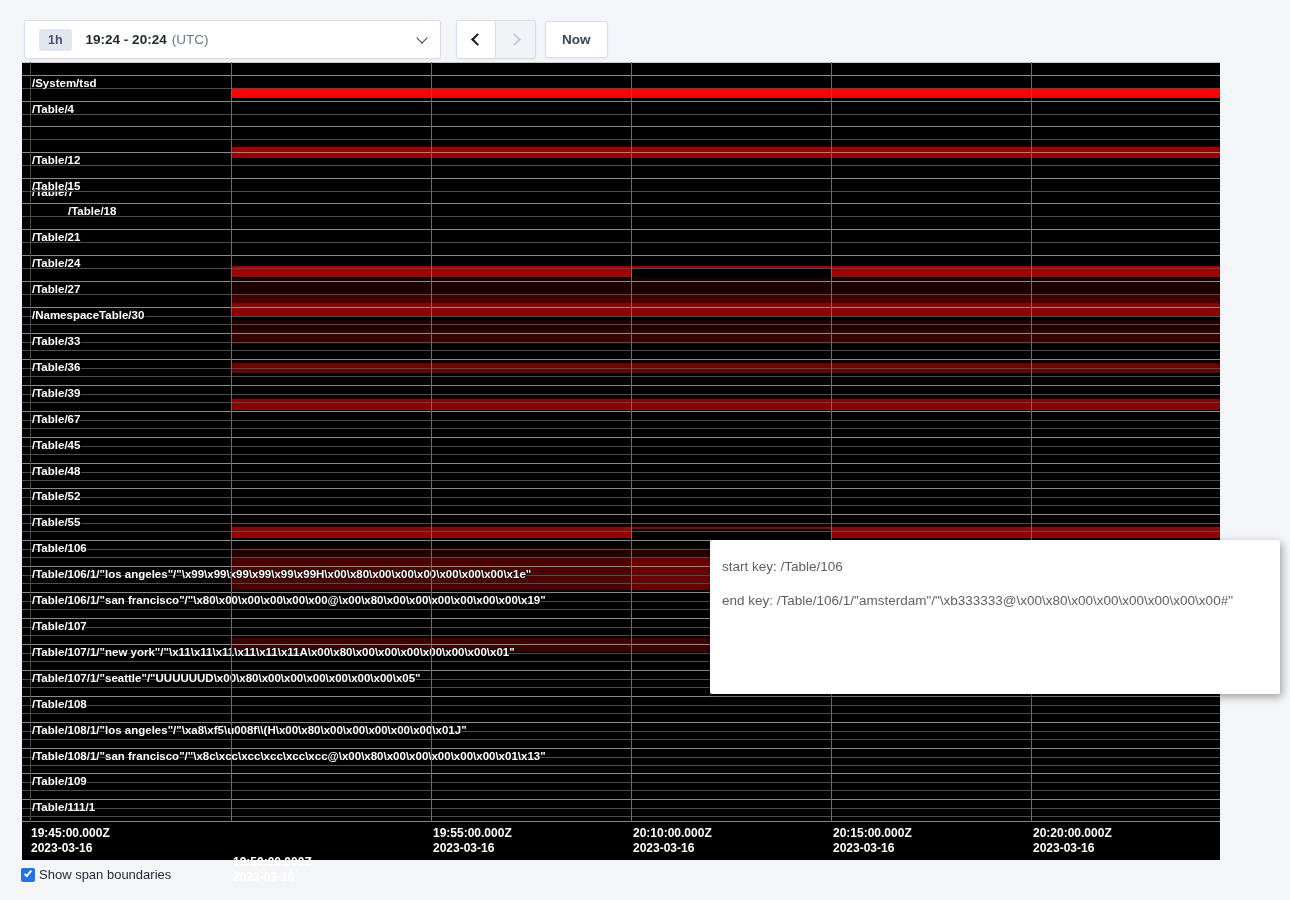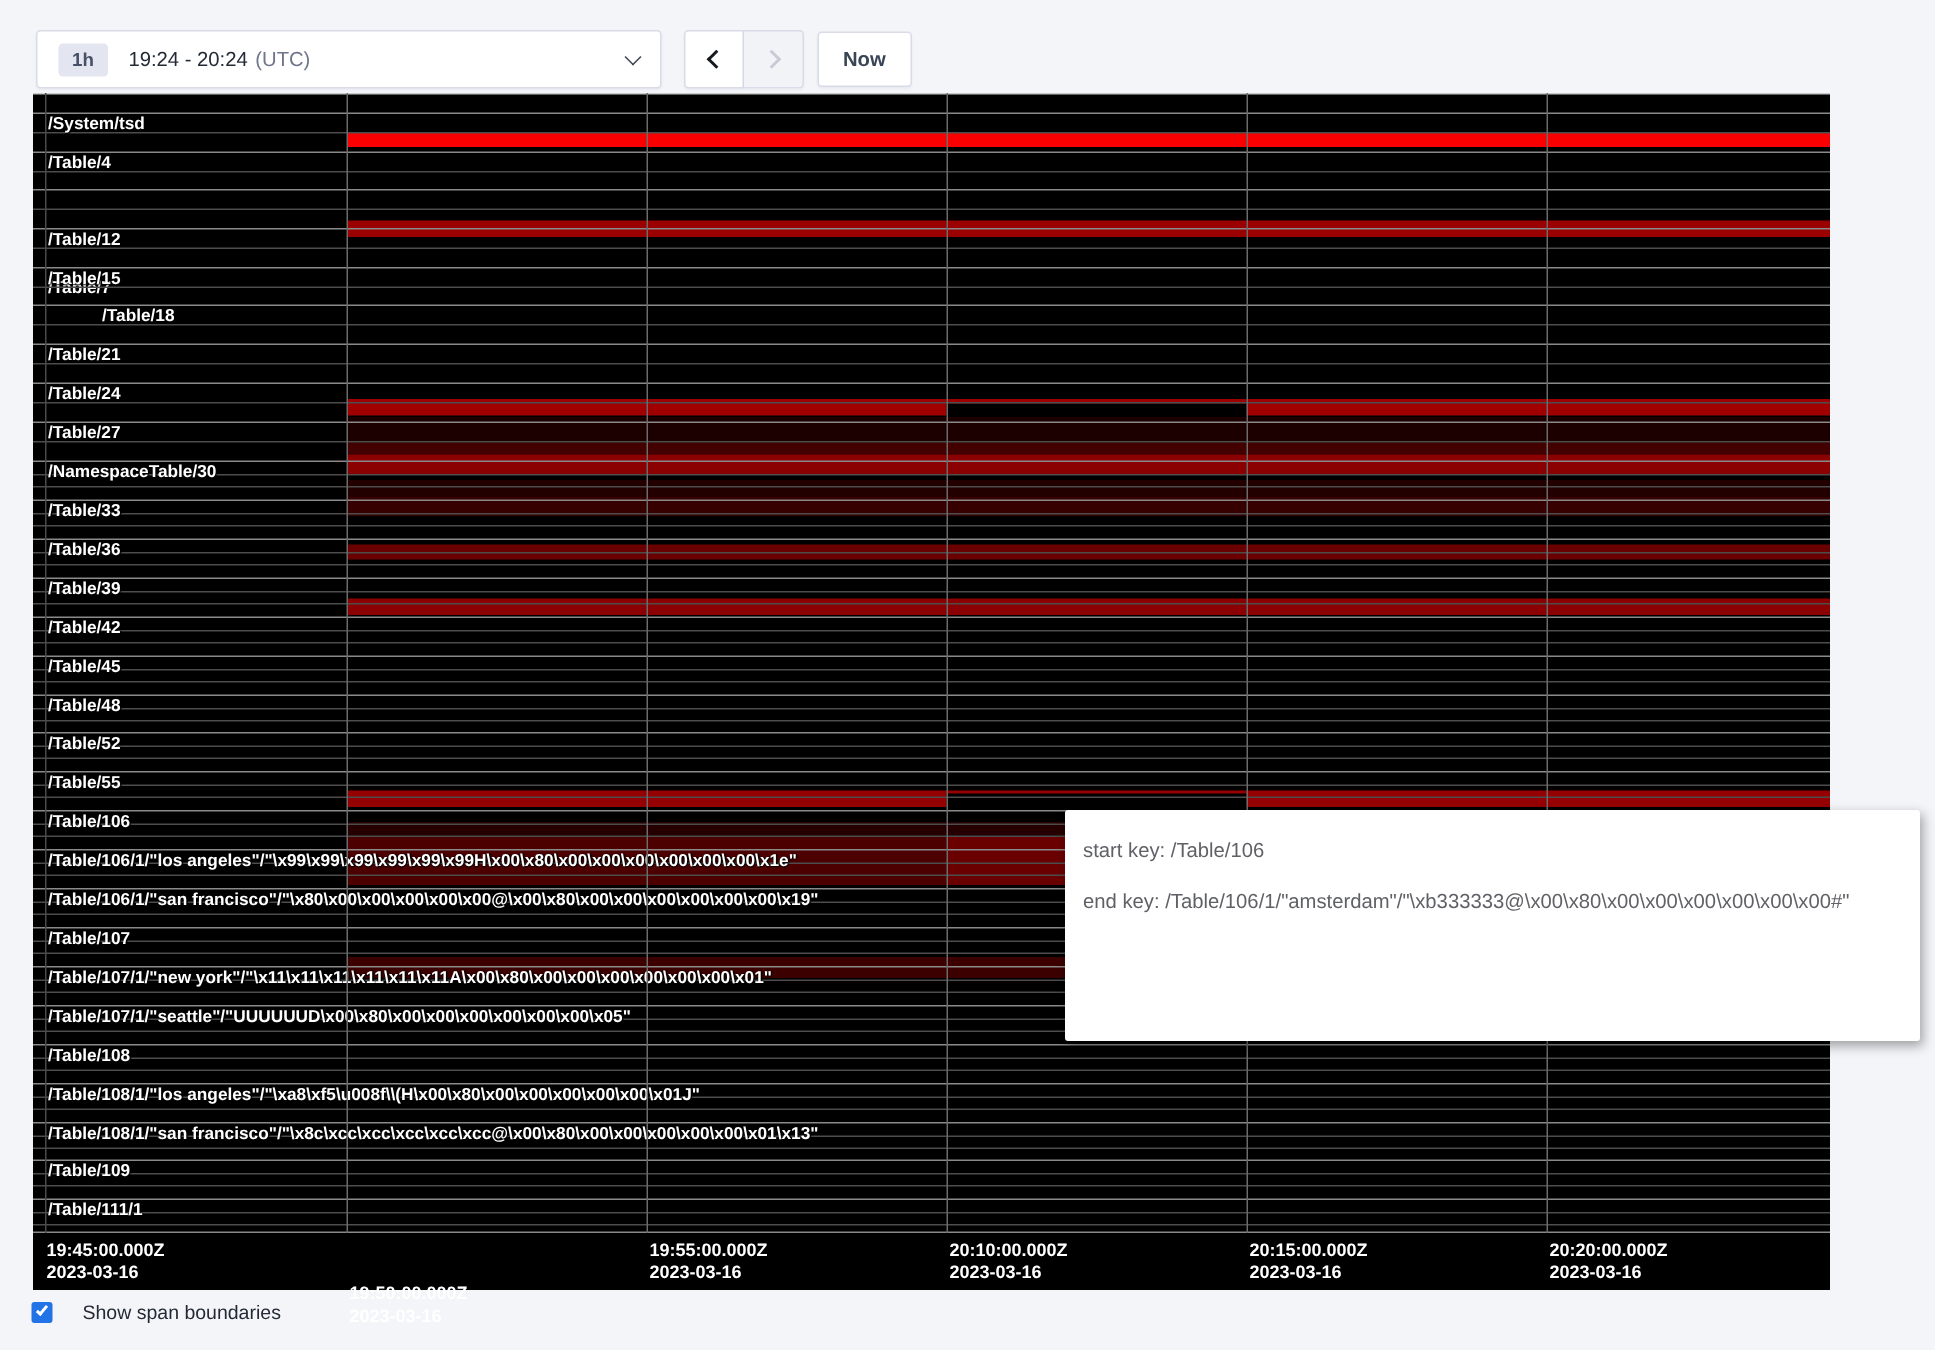--- a/index.html
+++ b/index.html
@@ -6,21 +6,21 @@
   html,body { width:1290px; height:900px; }
   body { font-family:"Liberation Sans", sans-serif; background:#f4f5f9; position:relative; overflow:hidden; }
 
   
   .toolbar { position:absolute; left:0; top:0; width:1290px; height:62px; }
   .time-select { position:absolute; left:24px; top:20px; width:417px; height:39px; background:#fff;
     border:1px solid #d9dbe8; border-radius:3px; box-shadow:0 1px 2px rgba(40,40,80,.05);
     display:flex; align-items:center; padding:0 14px; cursor:pointer; }
   .range-badge { background:#e3e5f0; color:#475066; font-size:12.5px; font-weight:bold;
     padding:4px 9px; border-radius:3px; margin-right:14px; }
-  .range-text { font-size:13.5px; font-weight:normal; color:#242a35; }
+  .range-text { font-size:13.5px; font-weight:bold; color:#242a35; }
   .range-suffix { font-size:13.5px; color:#6f7689; margin-left:5px; font-weight:normal; }
   .chev-down { margin-left:auto; width:8px; height:8px; border:solid #3c4354; border-width:0 1.5px 1.5px 0;
     transform:rotate(45deg); margin-top:-4px; }
   .nav-group { position:absolute; left:456px; top:20px; display:flex; }
   .nav-btn { width:40px; height:39px; background:#fff; border:1px solid #d9dbe8; display:flex;
     align-items:center; justify-content:center; cursor:pointer; box-shadow:0 1px 2px rgba(40,40,80,.05); }
   .nav-btn.prev { border-radius:3px 0 0 3px; }
   .nav-btn.next { border-radius:0 3px 3px 0; border-left:none; background:#f2f3f7; cursor:default; }
   .chev { width:9px; height:9px; border:solid #14181f; border-width:0 2.5px 2.5px 0; }
   .chev.left  { transform:rotate(135deg); margin-left:3px; }
@@ -45,21 +45,21 @@
   
   .tooltip { position:absolute; left:710px; top:540px; width:570px; height:154px; background:#fff;
     border-radius:2px; box-shadow:2px 3px 8px rgba(0,0,0,.35); padding:10px 12px; z-index:10; }
   .tooltip-line { font-size:13.5px; color:#606166; line-height:34px; white-space:nowrap; }
 
   
   .footer { position:absolute; left:21px; top:867px; display:flex; align-items:center; cursor:pointer; }
   .checkbox { width:14px; height:14px; background:#2173e6; border-radius:2px; position:relative; }
   .checkbox .mark { position:absolute; left:4.5px; top:1.5px; width:4px; height:8px;
     border:solid #fff; border-width:0 2px 2px 0; transform:rotate(40deg); }
-  .checkbox-label { font-size:13px; color:#242a35; margin-left:20px; }
+  .checkbox-label { font-size:13px; color:#242a35; margin-left:4px; }
 </style>
 </head>
 <body>
 
 <div class="toolbar">
   <div class="time-select">
     <span class="range-badge">1h</span>
     <span class="range-text">19:24 - 20:24</span>
     <span class="range-suffix">(UTC)</span>
     <span class="chev-down"></span>
@@ -136,21 +136,21 @@
       <div class="hline" style="top: 306px; background: rgb(77, 77, 77);"></div>
       <div class="hline" style="top: 314px; background: rgb(77, 77, 77);"></div>
       <div class="rowlabel" style="top: 299px;">/Table/36</div>
       <div class="hline" style="top: 323px; background: rgb(138, 138, 138);"></div>
       <div class="hline" style="top: 332px; background: rgb(77, 77, 77);"></div>
       <div class="hline" style="top: 340px; background: rgb(77, 77, 77);"></div>
       <div class="rowlabel" style="top: 325px;">/Table/39</div>
       <div class="hline" style="top: 349px; background: rgb(138, 138, 138);"></div>
       <div class="hline" style="top: 358px; background: rgb(77, 77, 77);"></div>
       <div class="hline" style="top: 366px; background: rgb(77, 77, 77);"></div>
-      <div class="rowlabel" style="top: 351px;">/Table/42</div>
+      <div class="rowlabel" style="top: 351px;">/Table/67</div>
       <div class="hline" style="top: 375px; background: rgb(138, 138, 138);"></div>
       <div class="hline" style="top: 384px; background: rgb(77, 77, 77);"></div>
       <div class="hline" style="top: 392px; background: rgb(77, 77, 77);"></div>
       <div class="rowlabel" style="top: 377px;">/Table/45</div>
       <div class="hline" style="top: 401px; background: rgb(138, 138, 138);"></div>
       <div class="hline" style="top: 410px; background: rgb(77, 77, 77);"></div>
       <div class="hline" style="top: 418px; background: rgb(77, 77, 77);"></div>
       <div class="rowlabel" style="top: 403px;">/Table/48</div>
       <div class="hline" style="top: 426px; background: rgb(138, 138, 138);"></div>
       <div class="hline" style="top: 435px; background: rgb(77, 77, 77);"></div>

